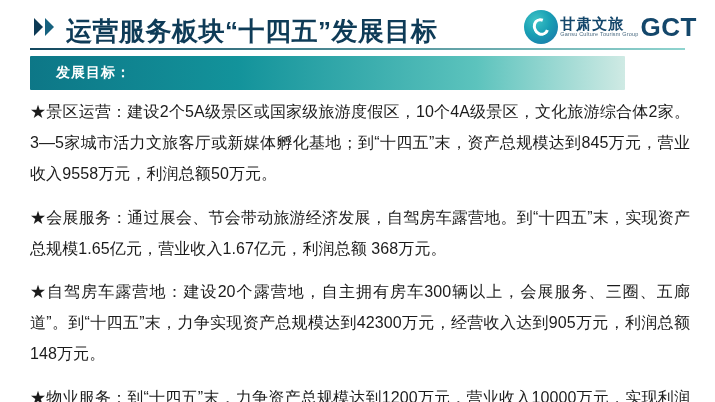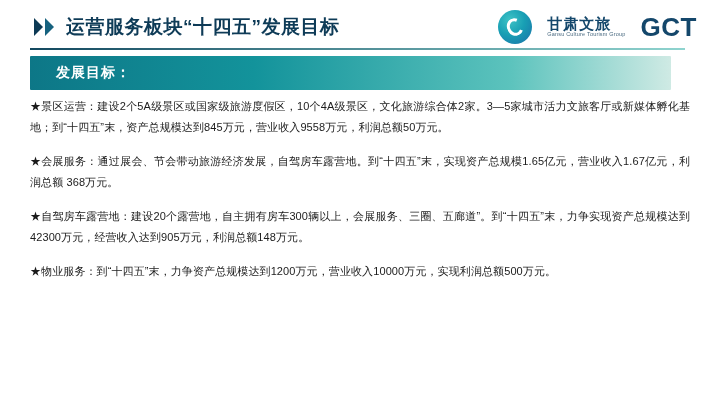--- a/index.html
+++ b/index.html
@@ -42,42 +42,42 @@
     height: 0;
     border-top: 9px solid transparent;
     border-bottom: 9px solid transparent;
     border-left: 9px solid #0d3a55;
   }
   .arrow.a2 { border-left-color: #16627f; }
   .header-title {
     position: absolute;
     left: 66px;
     top: 14px;
-    font-size: 19px;
+    font-size: 26px;
     font-weight: bold;
     color: #0e3b57;
     letter-spacing: 0.5px;
     white-space: nowrap;
   }
   .header-rule {
     position: absolute;
     left: 30px;
     top: 48px;
     width: 655px;
     height: 2px;
     background: linear-gradient(to right, #13485f, #8fd4cf);
   }
   
   .logo {
     position: absolute;
     right: 18px;
     top: 10px;
     display: flex;
     align-items: center;
-    gap: 15px;
+    gap: 2px;
   }
   .logo-mark {
     width: 34px;
     height: 34px;
     border-radius: 50%;
     background: radial-gradient(circle at 35% 30%, #3fc3c6 0%, #189fb4 45%, #1b6fa8 100%);
     position: relative;
     flex: none;
   }
   .logo-mark::after {
@@ -116,21 +116,21 @@
     font-weight: bold;
     color: #14476b;
     letter-spacing: 0.5px;
     align-self: center;
   }
   
   .banner {
     position: absolute;
     left: 30px;
     top: 56px;
-    width: 641px;
+    width: 595px;
     height: 34px;
     background: linear-gradient(to right, #0d7787 0%, #13939b 35%, #5cc3bd 75%, #cfeae4 100%);
     border-radius: 1px;
   }
   .banner-label {
     position: absolute;
     left: 26px;
     top: 8px;
     font-size: 14px;
     font-weight: bold;
@@ -139,21 +139,21 @@
   }
   
   .body-area {
     position: absolute;
     left: 30px;
     top: 96px;
     width: 660px;
     height: 300px;
   }
   .para {
-    font-size: 11px;
+    font-size: 16px;
     color: #1b1b1b;
     line-height: 1.95;
     margin: 0 0 12px 0;
     text-align: justify;
     letter-spacing: 0.1px;
   }
   .para.last { margin-bottom: 0; }
 </style>
 </head>
 <body>

